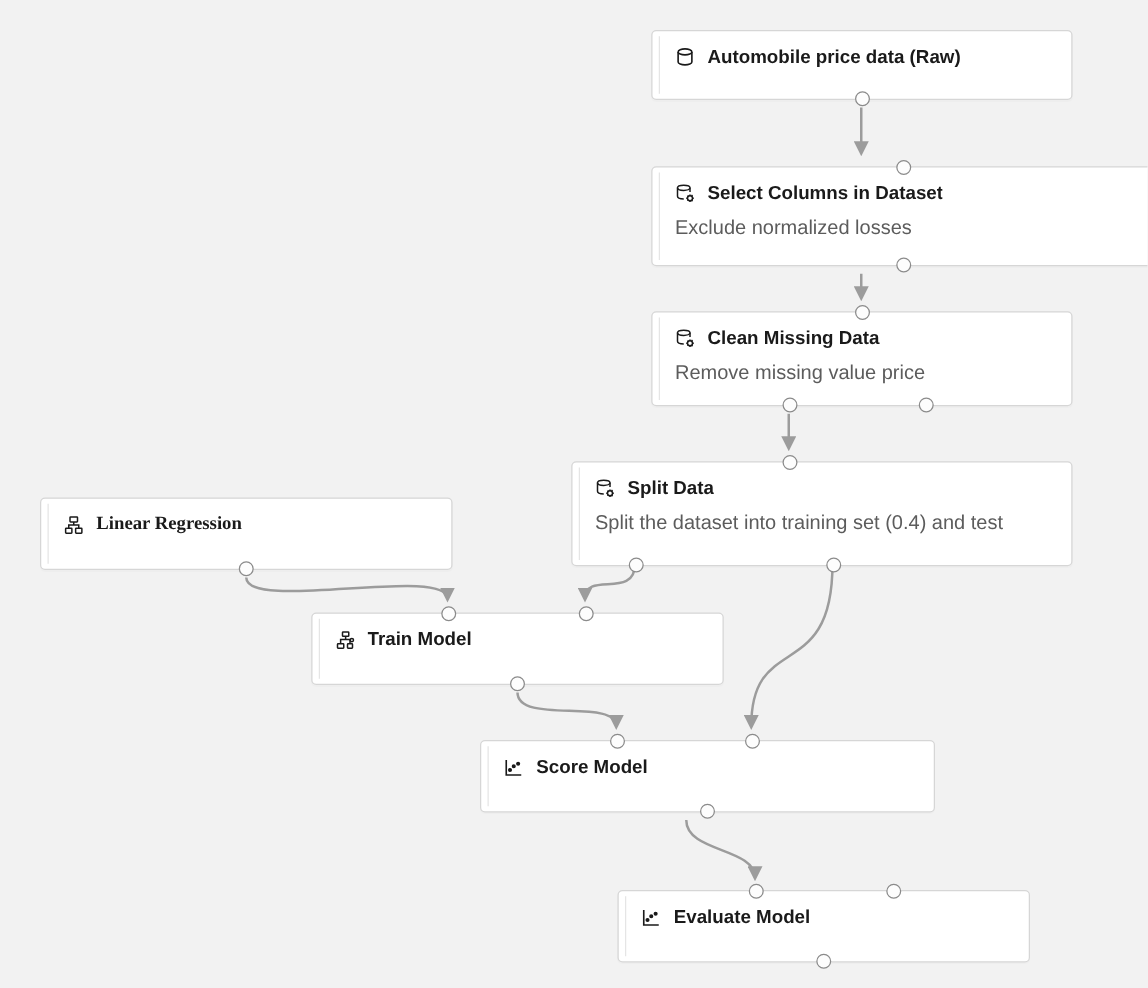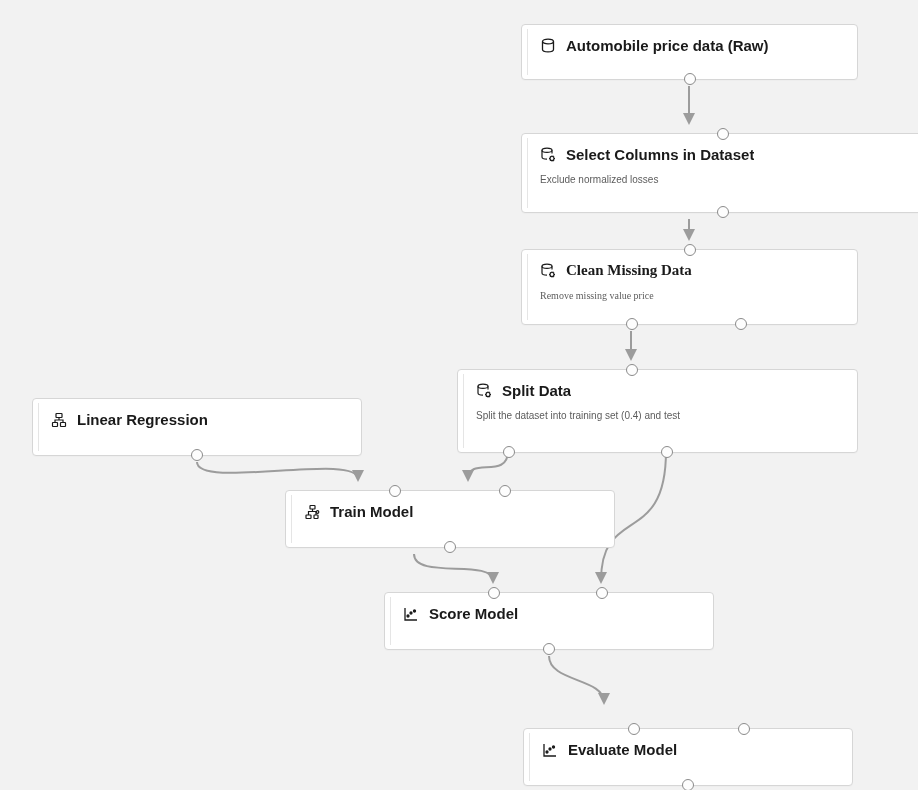--- a/index.html
+++ b/index.html
@@ -59,21 +59,21 @@
   .node-title {
     font-size: 15px;
     font-weight: 600;
     color: var(--text);
     white-space: nowrap;
     overflow: hidden;
     text-overflow: ellipsis;
   }
   .node-sub {
     margin-top: 10px;
-    font-size: 10px;
+    font-size: 16px;
     color: var(--subtext);
     line-height: 1.3;
     white-space: nowrap;
     overflow: hidden;
     text-overflow: ellipsis;
   }
   .icon {
     width: 16px;
     height: 16px;
     flex: 0 0 16px;
@@ -148,21 +148,21 @@
           </svg>
         </span>
         <span class="node-title">Select Columns in Dataset</span>
       </div>
       <div class="node-sub">Exclude normalized losses</div>
     </div>
     <span class="port" style="left:calc(50% - 6px); top:-6px;"></span>
     <span class="port" style="left:calc(50% - 6px); bottom:-6px;"></span>
   </div>
 
-  <div class="node" style="left:521px; top:249px; width:337px; height:76px;font-family:Liberation Serif, serif;">
+  <div class="node" style="left:521px; top:249px; width:337px; height:76px;">
     <div class="node-inner">
       <div class="node-header">
         <span class="icon">
           <svg viewBox="0 0 16 16" width="16" height="16" stroke="#1a1a1a" stroke-width="1.2" fill="none">
             <ellipse cx="7" cy="3.2" rx="5" ry="2.1"></ellipse>
             <path d="M2 3.2 v6.8 c0 1.2 2.2 2.1 5 2.1"></path>
             <path d="M12 3.2 v3.3"></path>
             <circle cx="12" cy="11.5" r="2"></circle>
             <path d="M12 8.5 v1 M12 13.5 v1 M9 11.5 h1 M14 11.5 h1 M10 9.5 l.7 .7 M13.3 13.3 l.7 .7 M10 13.5 l.7 -.7 M13.3 9.7 l.7 -.7"></path>
           </svg>
@@ -190,77 +190,77 @@
         </span>
         <span class="node-title">Split Data</span>
       </div>
       <div class="node-sub">Split the dataset into training set (0.4) and test</div>
     </div>
     <span class="port" style="left:168px; top:-6px;"></span>
     <span class="port" style="left:45px; bottom:-6px;"></span>
     <span class="port" style="left:203px; bottom:-6px;"></span>
   </div>
 
-  <div class="node" style="left:32px; top:398px; width:330px; height:58px;">
+  <div class="node" style="left:32px; top:398px; width:330px; height:58px;font-family:Liberation Serif, serif;">
     <div class="node-inner">
       <div class="node-header">
         <span class="icon">
           <svg viewBox="0 0 16 16" width="16" height="16" stroke="#1a1a1a" stroke-width="1.2" fill="none">
             <rect x="5" y="1.5" width="6" height="4" rx="0.5"></rect>
             <rect x="1.5" y="10.5" width="5" height="4" rx="0.5"></rect>
             <rect x="9.5" y="10.5" width="5" height="4" rx="0.5"></rect>
             <path d="M8 5.5 v2.5 M8 8 h-4 v2.5 M8 8 h4 v2.5"></path>
           </svg>
         </span>
         <span class="node-title">Linear Regression</span>
       </div>
     </div>
     <span class="port" style="left:calc(50% - 6px); bottom:-6px;"></span>
   </div>
 
-  <div class="node" style="left:249px; top:490px; width:330px; height:58px;margin-left:36px;">
+  <div class="node" style="left:249px; top:490px; width:330px; height:58px;">
     <div class="node-inner">
       <div class="node-header">
         <span class="icon">
           <svg viewBox="0 0 16 16" width="16" height="16" stroke="#1a1a1a" stroke-width="1.2" fill="none">
             <rect x="6" y="1.5" width="5" height="3.5" rx="0.5"></rect>
             <rect x="2" y="11" width="5" height="3.5" rx="0.5"></rect>
             <rect x="10" y="11" width="4" height="3.5" rx="0.5"></rect>
             <path d="M8.5 5 v2.5 M8.5 7.5 h-4 v3.5 M8.5 7.5 h3.5 v3.5"></path>
             <circle cx="13.5" cy="8" r="1.3"></circle>
           </svg>
         </span>
         <span class="node-title">Train Model</span>
       </div>
     </div>
     <span class="port" style="left:103px; top:-6px;"></span>
     <span class="port" style="left:213px; top:-6px;"></span>
     <span class="port" style="left:calc(50% - 6px); bottom:-6px;"></span>
   </div>
 
-  <div class="node" style="left:384px; top:592px; width:330px; height:58px;">
+  <div class="node" style="left:384px; top:592px; width:364px; height:58px;">
     <div class="node-inner">
       <div class="node-header">
         <span class="icon">
           <svg viewBox="0 0 16 16" width="16" height="16" stroke="#1a1a1a" stroke-width="1.3" fill="#1a1a1a">
             <path d="M2 2 v12 h12" fill="none"></path>
             <circle cx="5" cy="10" r="1"></circle>
             <circle cx="8" cy="7" r="1"></circle>
             <circle cx="11.5" cy="5" r="1"></circle>
           </svg>
         </span>
         <span class="node-title">Score Model</span>
       </div>
     </div>
     <span class="port" style="left:103px; top:-6px;"></span>
     <span class="port" style="left:211px; top:-6px;"></span>
     <span class="port" style="left:calc(50% - 6px); bottom:-6px;"></span>
   </div>
 
-  <div class="node" style="left:494px; top:728px; width:330px; height:58px;margin-left:29px;">
+  <div class="node" style="left:494px; top:712px; width:330px; height:58px;">
     <div class="node-inner">
       <div class="node-header">
         <span class="icon">
           <svg viewBox="0 0 16 16" width="16" height="16" stroke="#1a1a1a" stroke-width="1.3" fill="#1a1a1a">
             <path d="M2 2 v12 h12" fill="none"></path>
             <circle cx="5" cy="10" r="1"></circle>
             <circle cx="8" cy="7" r="1"></circle>
             <circle cx="11.5" cy="5" r="1"></circle>
           </svg>
         </span>

